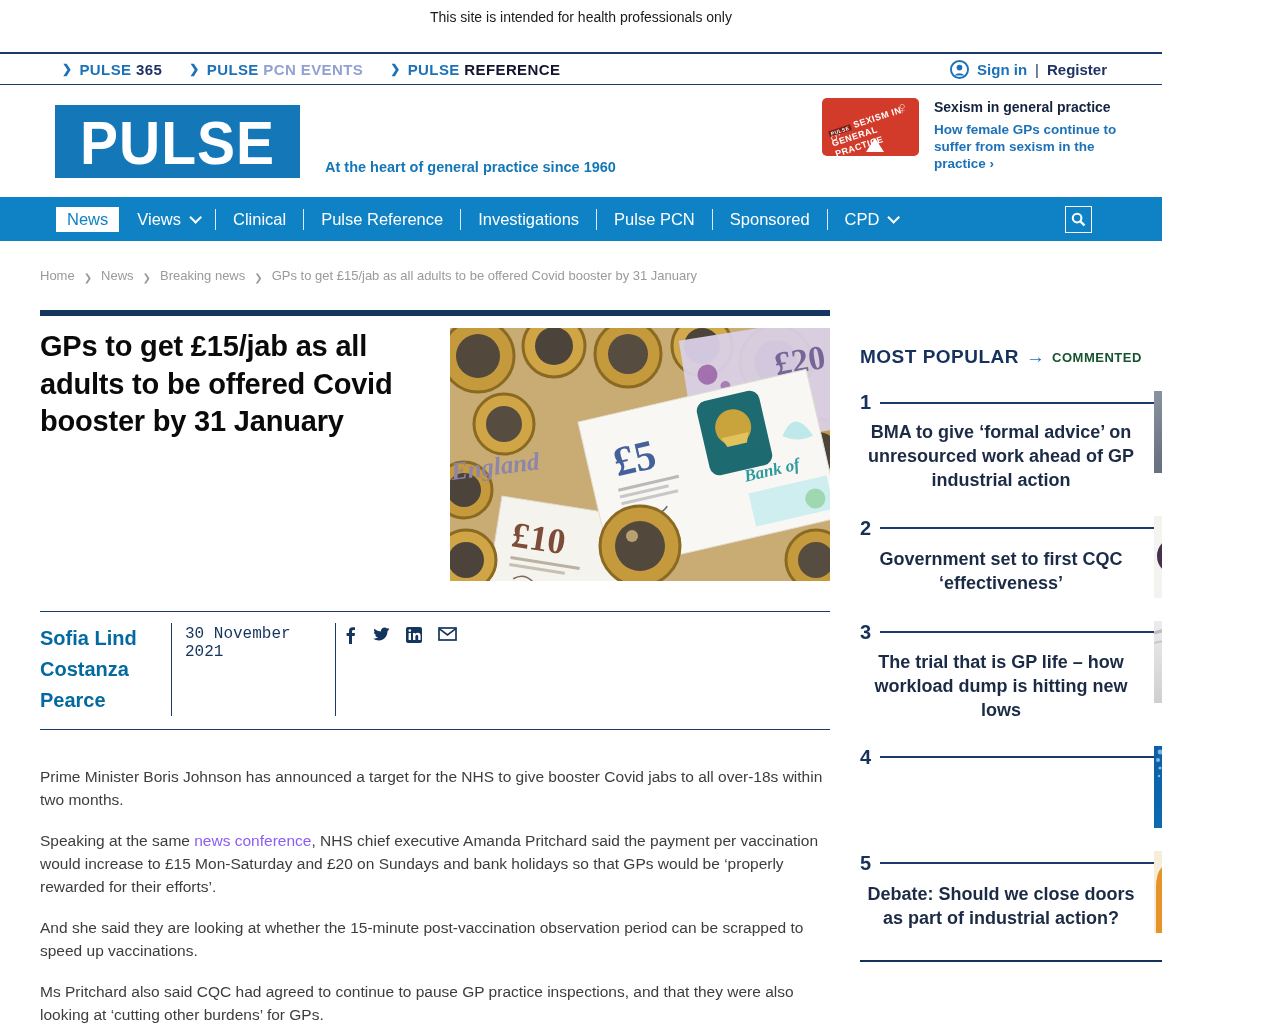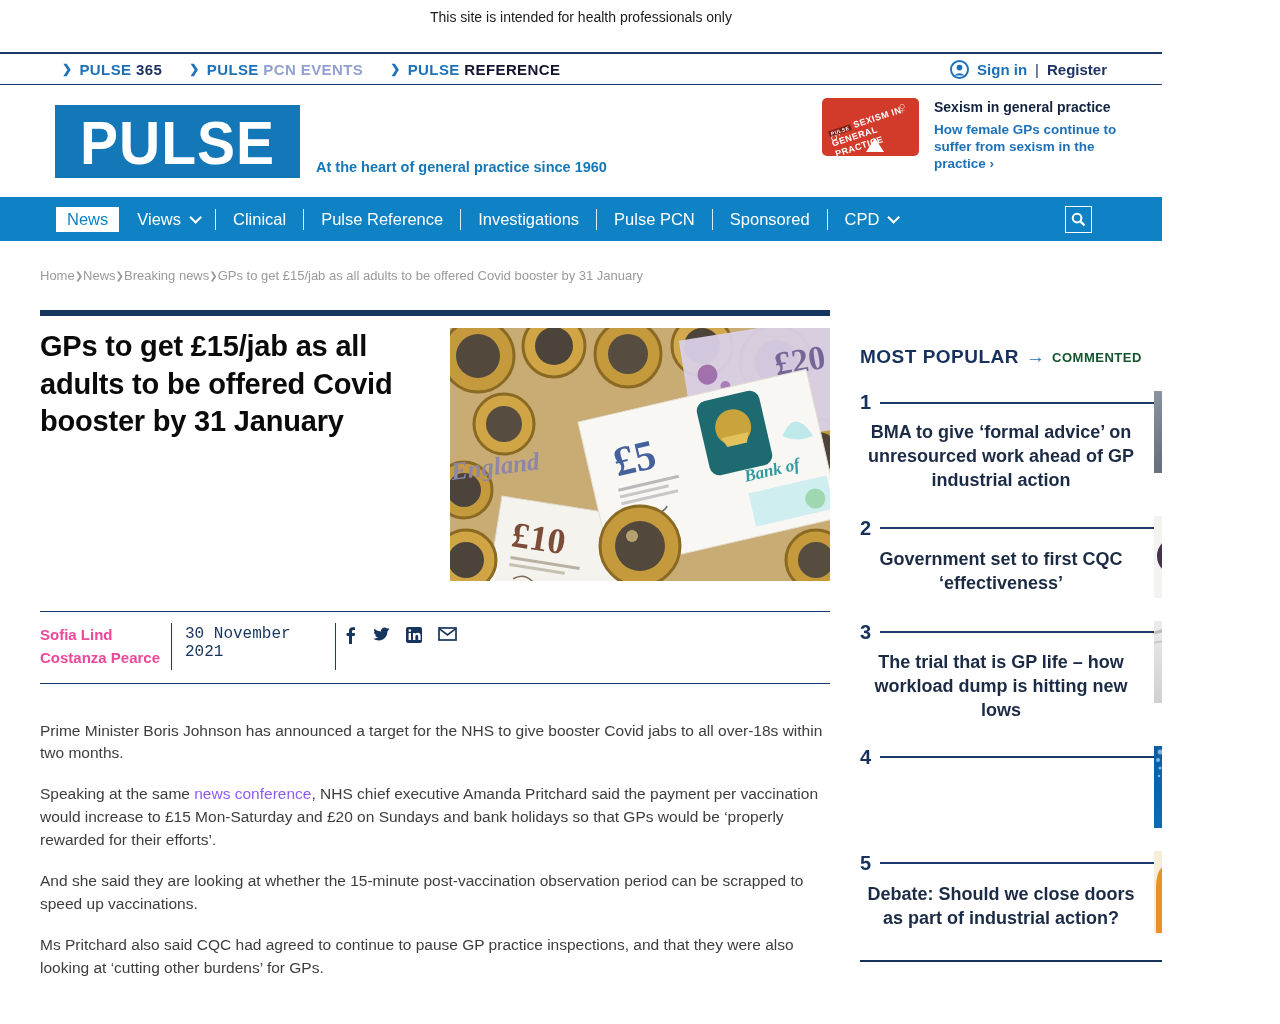--- a/index.html
+++ b/index.html
@@ -24,21 +24,21 @@
   .signin-wrap { margin-left:auto; display:flex; align-items:center; gap:8px; font-size:15px; font-weight:bold; cursor:pointer; }
   .signin { color:#1d71b8; }
   .signin-sep { color:#1e3264; font-weight:normal; }
   .register { color:#1e3264; }
 
   
   .masthead { position:relative; height:112px; }
   .logo { position:absolute; left:55px; top:20px; width:245px; height:73px; background:#1478b8;
     display:flex; align-items:center; justify-content:center; cursor:pointer; }
   .logo span { color:#fff; font-size:57px; font-weight:bold; letter-spacing:1px; transform:scaleY(1.08); }
-  .tagline { position:absolute; left:316px; top:74px; color:#1478b8; font-size:14.5px; font-weight:bold; }
+  .tagline { position:absolute; left:325px; top:74px; color:#1478b8; font-size:14.5px; font-weight:bold; }
   .promo { position:absolute; right:40px; top:13px; display:flex; gap:15px; width:300px; cursor:pointer; }
   .promo-tile { position:relative; width:97px; height:58px; background:#d23a2a; border-radius:5px; overflow:hidden; flex:0 0 97px; }
   .promo-tile .male { position:absolute; left:6px; bottom:8px; color:#fff; font-size:20px; }
   .promo-tile .female { position:absolute; right:10px; top:0px; color:#f4b8ae; font-size:18px; }
   .promo-tile .rot { position:absolute; left:8px; top:16px; transform:rotate(-18deg); color:#fff;
     font-size:9px; font-weight:bold; line-height:1.2; letter-spacing:.5px; }
   .promo-tile .brand { background:#7a1f16; font-size:5px; padding:0 2px; display:inline-block; }
   .promo-tile .tri { position:absolute; left:44px; bottom:4px; width:0; height:0;
     border-left:9px solid transparent; border-right:9px solid transparent; border-bottom:14px solid #fff; }
   .promo-text { padding-top:1px; }
@@ -49,35 +49,35 @@
   .main-nav { height:44px; background:#0e82c4; display:flex; align-items:center; padding:0 70px 0 56px; }
   .nav-item { color:#fff; font-size:16.5px; text-decoration:none; padding:0 12px; display:flex; align-items:center; gap:8px; cursor:pointer; }
   .nav-item.active { background:#fff; color:#0e82c4; padding:3px 11px; margin-right:6px; }
   .nav-sep { width:1px; height:21px; background:rgba(255,255,255,.85); margin:0 5px; }
   .chev-down { width:9px; height:9px; border-right:2px solid #fff; border-bottom:2px solid #fff;
     transform:rotate(45deg) translateY(-3px); display:inline-block; }
   .search-btn { margin-left:auto; width:27px; height:27px; border:1px solid #fff; background:transparent;
     display:flex; align-items:center; justify-content:center; cursor:pointer; }
 
   
-  .breadcrumb { margin:27px 0 0 40px; display:flex; align-items:center; font-size:13px; color:#9a9a9a; }
+  .breadcrumb { margin:27px 0 0 40px; display:flex; align-items:flex-end; gap:9px; font-size:13px; color:#9a9a9a; }
   .breadcrumb a { color:#9a9a9a; text-decoration:none; cursor:pointer; }
   .bc-sep { font-size:10px; color:#9a9a9a; }
 
   
   .content { display:flex; gap:30px; padding:0 40px; margin-top:27px; }
   .article-col { width:790px; flex:0 0 790px; }
   .title-bar { height:6px; background:#14365f; }
   .article-head { display:flex; gap:30px; margin-top:12px; }
   .headline { flex:0 0 380px; font-size:29px; font-weight:bold; color:#0a0a0a; line-height:1.3; letter-spacing:-.2px; }
   .article-img { flex:0 0 380px; height:253px; }
 
   .byline { margin-top:30px; border-top:1px solid #1b3a6b; border-bottom:1px solid #1b3a6b;
     display:flex; align-items:stretch; padding:11px 0 13px; }
-  .authors { width:131px; font-size:15px; font-weight:bold; color:#ec4899; line-height:1.55; }
+  .authors { width:131px; font-size:20px; font-weight:bold; color:#0369a1; line-height:1.55; }
   .authors div { cursor:pointer; }
   .v-div { width:1px; background:#1b3a6b; }
   .pub-date { width:163px; padding-left:13px; font-size:16px; color:#16355e; padding-top:2px;font-family:Liberation Mono, monospace; }
   .share { display:flex; align-items:flex-start; gap:16px; padding:4px 0 0 9px; }
   .share svg { cursor:pointer; }
 
   .body-copy { margin-top:36px; }
   .body-copy p { font-size:15.5px; color:#3d3d3d; line-height:1.48; margin-bottom:18px; max-width:790px; }
   .body-copy .gap-before { margin-top:40px; }
   .inline-link { color:#8b5cf6; cursor:pointer; }

